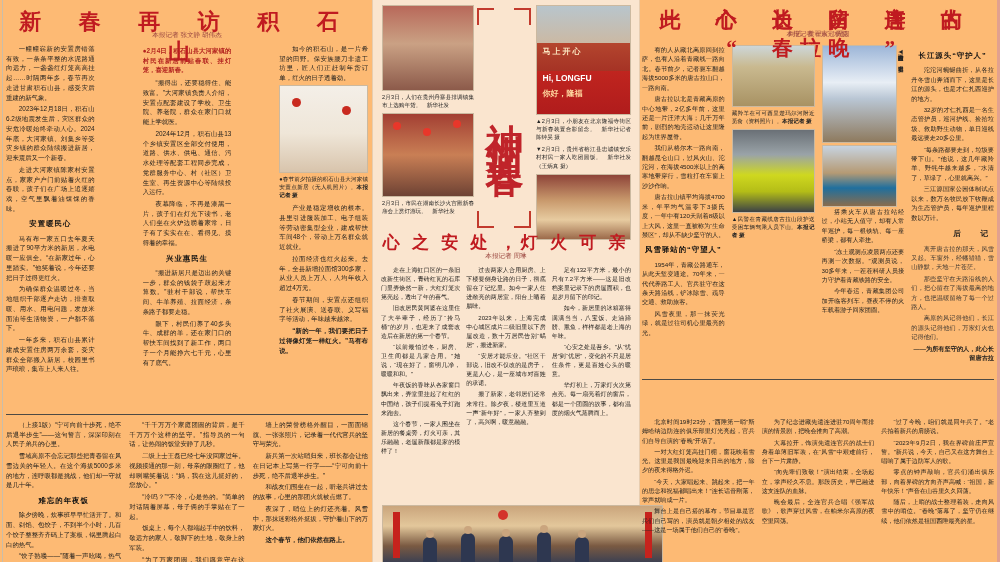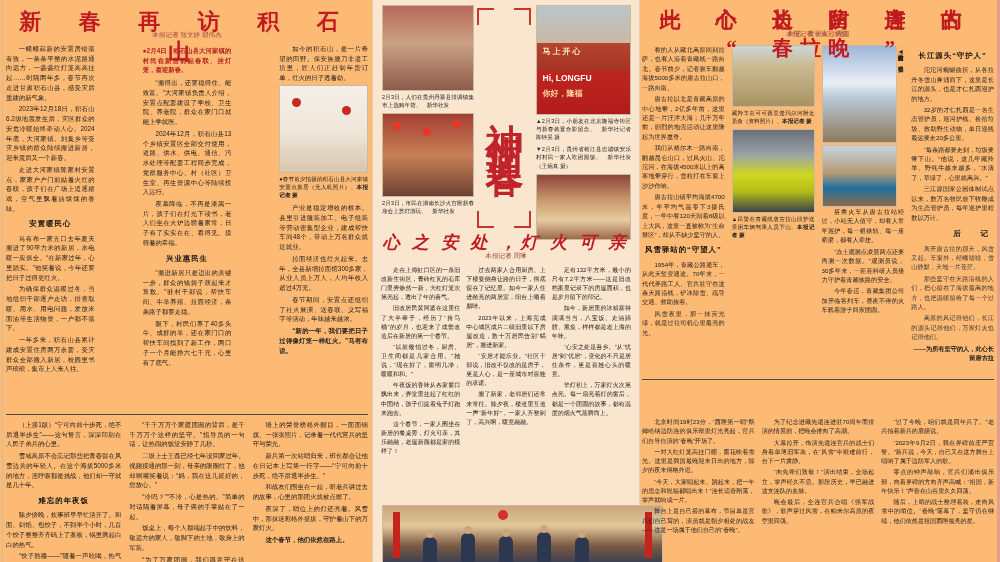--- a/index.html
+++ b/index.html
@@ -55,21 +55,21 @@
   .sec-center{position:absolute;left:372px;top:0;width:266px;height:562px;background:#fae5cf;border-left:1px solid #e7cdb0;border-right:1px solid #e7cdb0;}
   .title-frame{position:absolute;left:104px;top:8px;width:54px;height:220px;}
   .corner{position:absolute;width:15px;height:15px;}
   .c-tl{top:0;left:0;border-top:2.5px solid #c23a2d;border-left:2.5px solid #c23a2d;}
   .c-tr{top:0;right:0;border-top:2.5px solid #c23a2d;border-right:2.5px solid #c23a2d;}
   .c-bl{bottom:0;left:0;border-bottom:2.5px solid #c23a2d;border-left:2.5px solid #c23a2d;}
   .c-br{bottom:0;right:0;border-bottom:2.5px solid #c23a2d;border-right:2.5px solid #c23a2d;}
   .vtitle{position:absolute;left:50%;top:50%;transform:translate(-50%,-50%);writing-mode:vertical-rl;font-size:38px;letter-spacing:13px;color:#c0242a;font-family:"Liberation Serif",serif;font-weight:700;}
   .c-photo-left{position:absolute;left:9px;top:5px;width:92px;}
   .c-photo-right{position:absolute;left:163px;top:5px;width:95px;}
-  .sec-center .headline{top:231px;font-size:17px;letter-spacing:4px;font-style:italic;}
+  .sec-center .headline{top:231px;font-size:17px;letter-spacing:4px;}
   .sec-center .byline{top:252px;}
   .ct-cols{top:266px;left:8px;width:250px;height:236px;gap:6px;}
   .ct-cols .col{font-size:6px;}
   .c-bottom-photo{position:absolute;left:9px;top:505px;width:248px;height:57px;}
 
   
   .sec-right{position:absolute;left:642px;top:0;width:352px;height:562px;}
   .sec-right .headline{top:6px;font-size:21px;letter-spacing:15px;}
   .sec-right .byline{top:30px;}
   .rt-cols{top:45px;left:0;width:352px;height:330px;gap:7px;}

